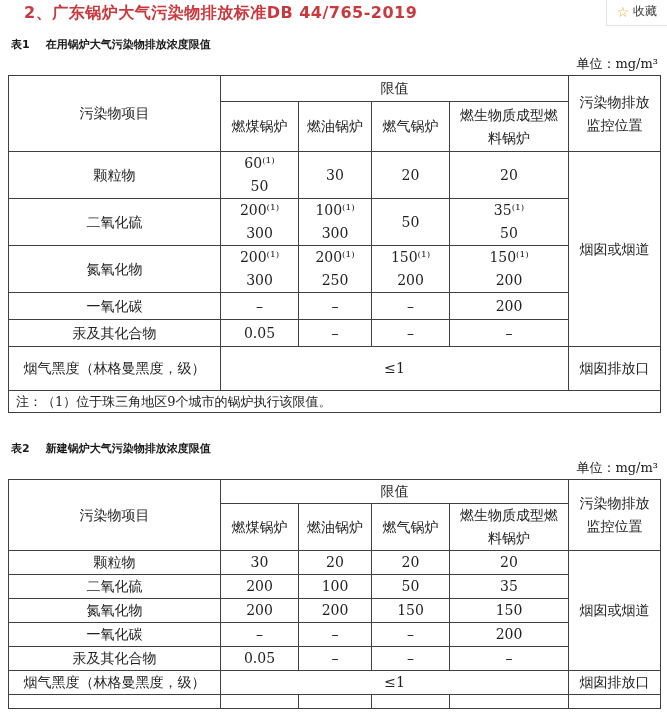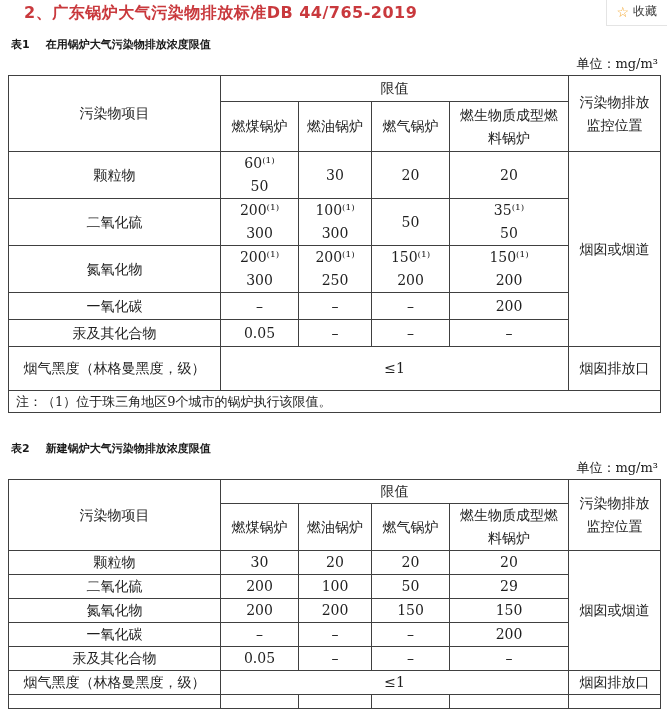--- a/index.html
+++ b/index.html
@@ -188,21 +188,21 @@
     <td>20</td>
     <td>20</td>
     <td>20</td>
     <td rowspan="5">烟囱或烟道</td>
   </tr>
   <tr class="t2-r">
     <td>二氧化硫</td>
     <td>200</td>
     <td>100</td>
     <td>50</td>
-    <td>29</td>
+    <td>35</td>
   </tr>
   <tr class="t2-r">
     <td>氮氧化物</td>
     <td>200</td>
     <td>200</td>
     <td>150</td>
     <td>150</td>
   </tr>
   <tr class="t2-r">
     <td>一氧化碳</td>

